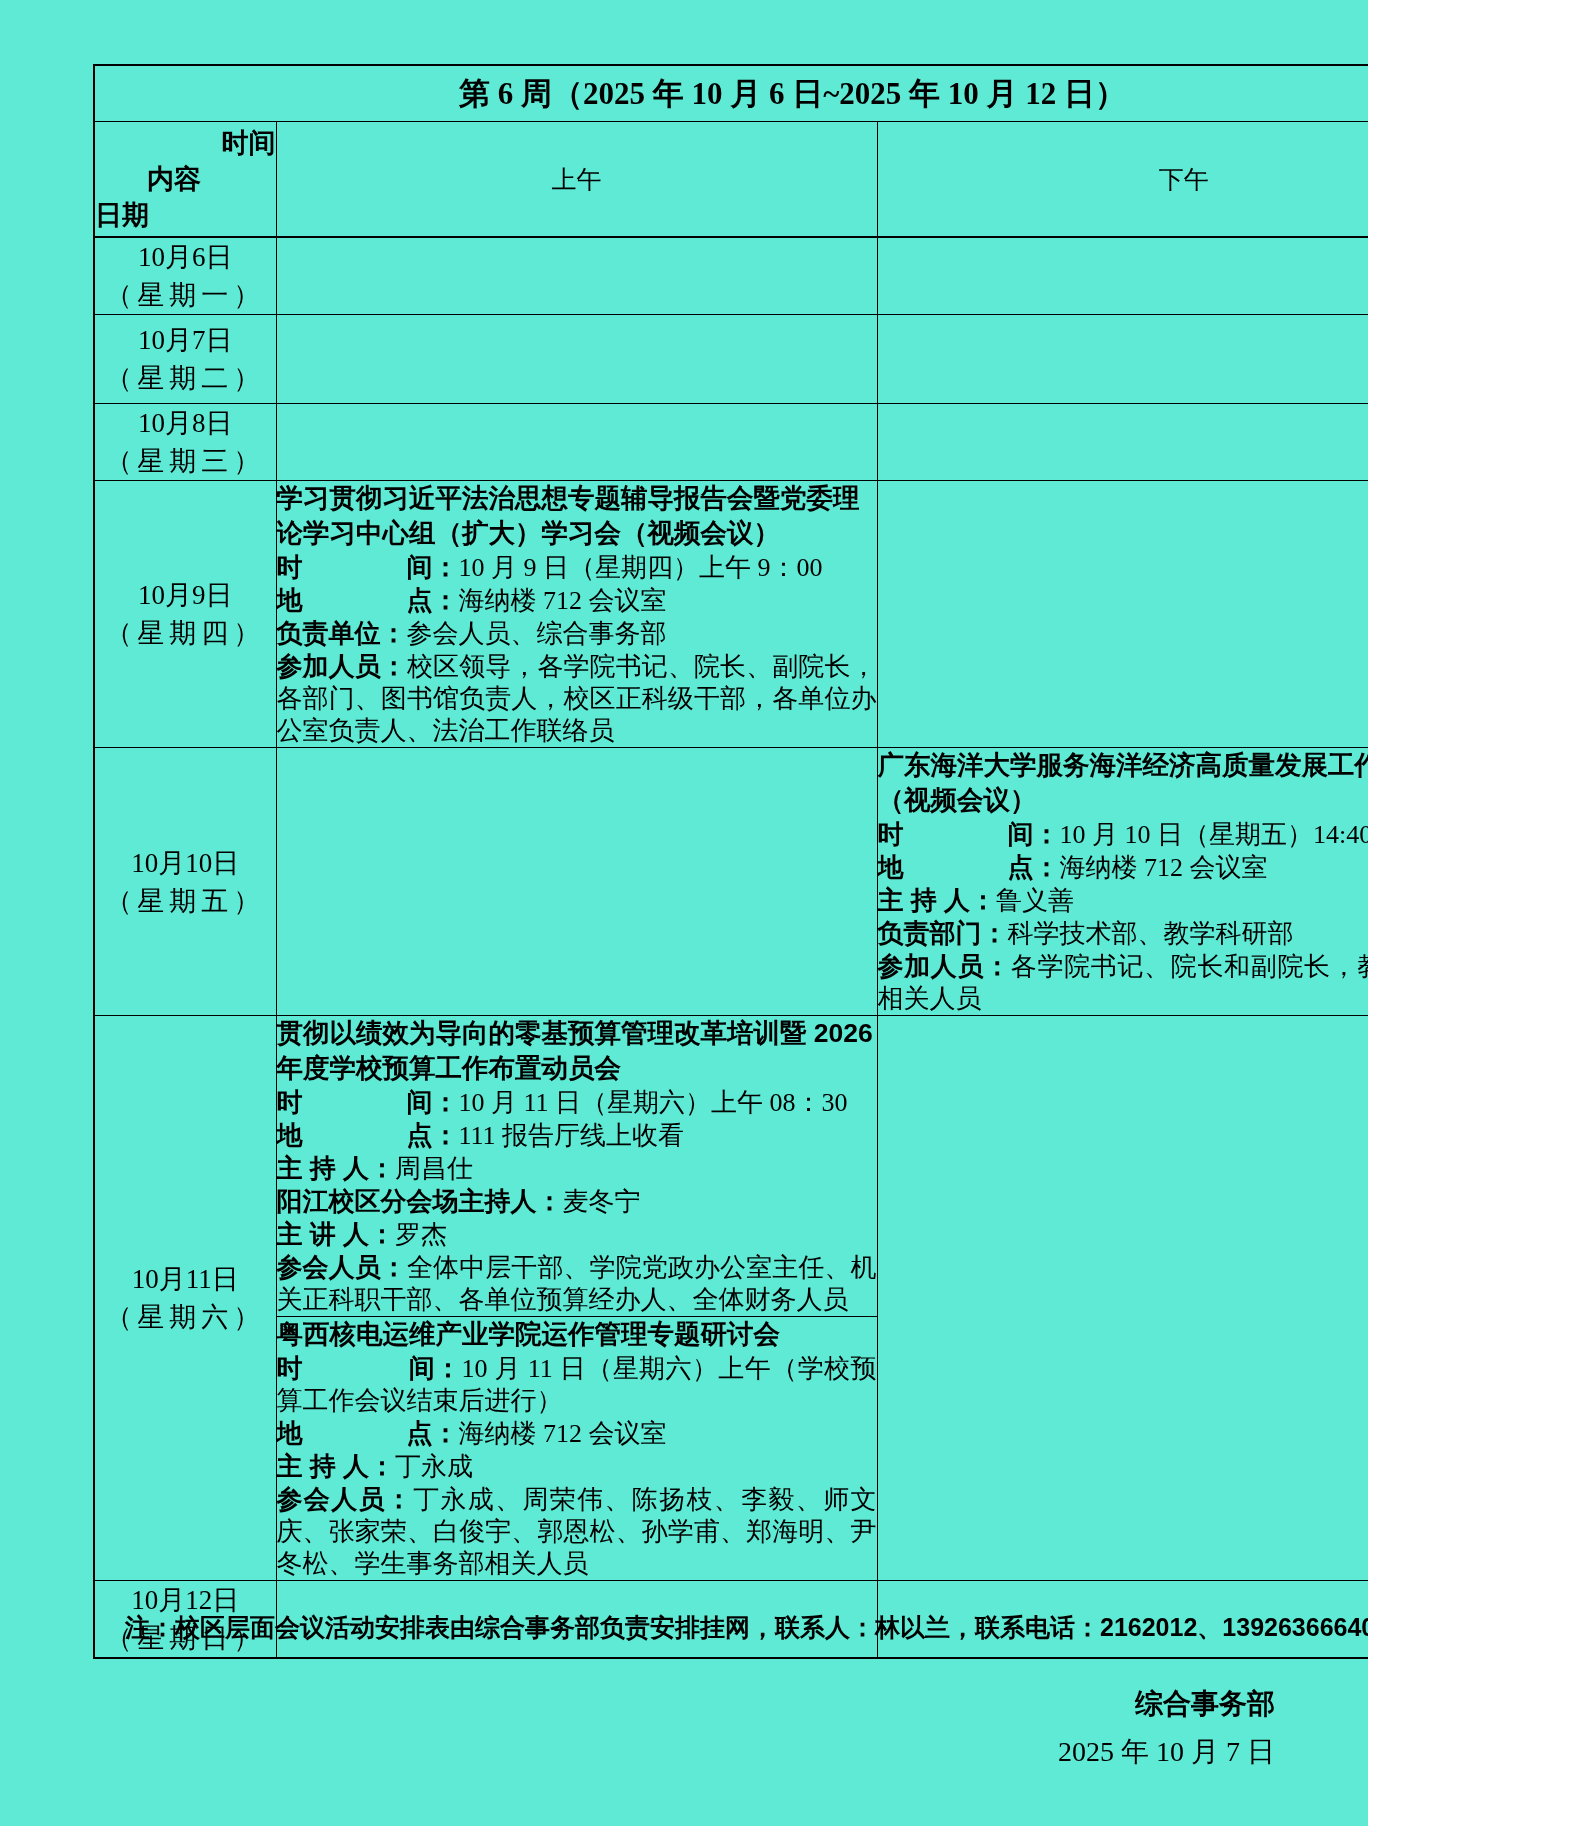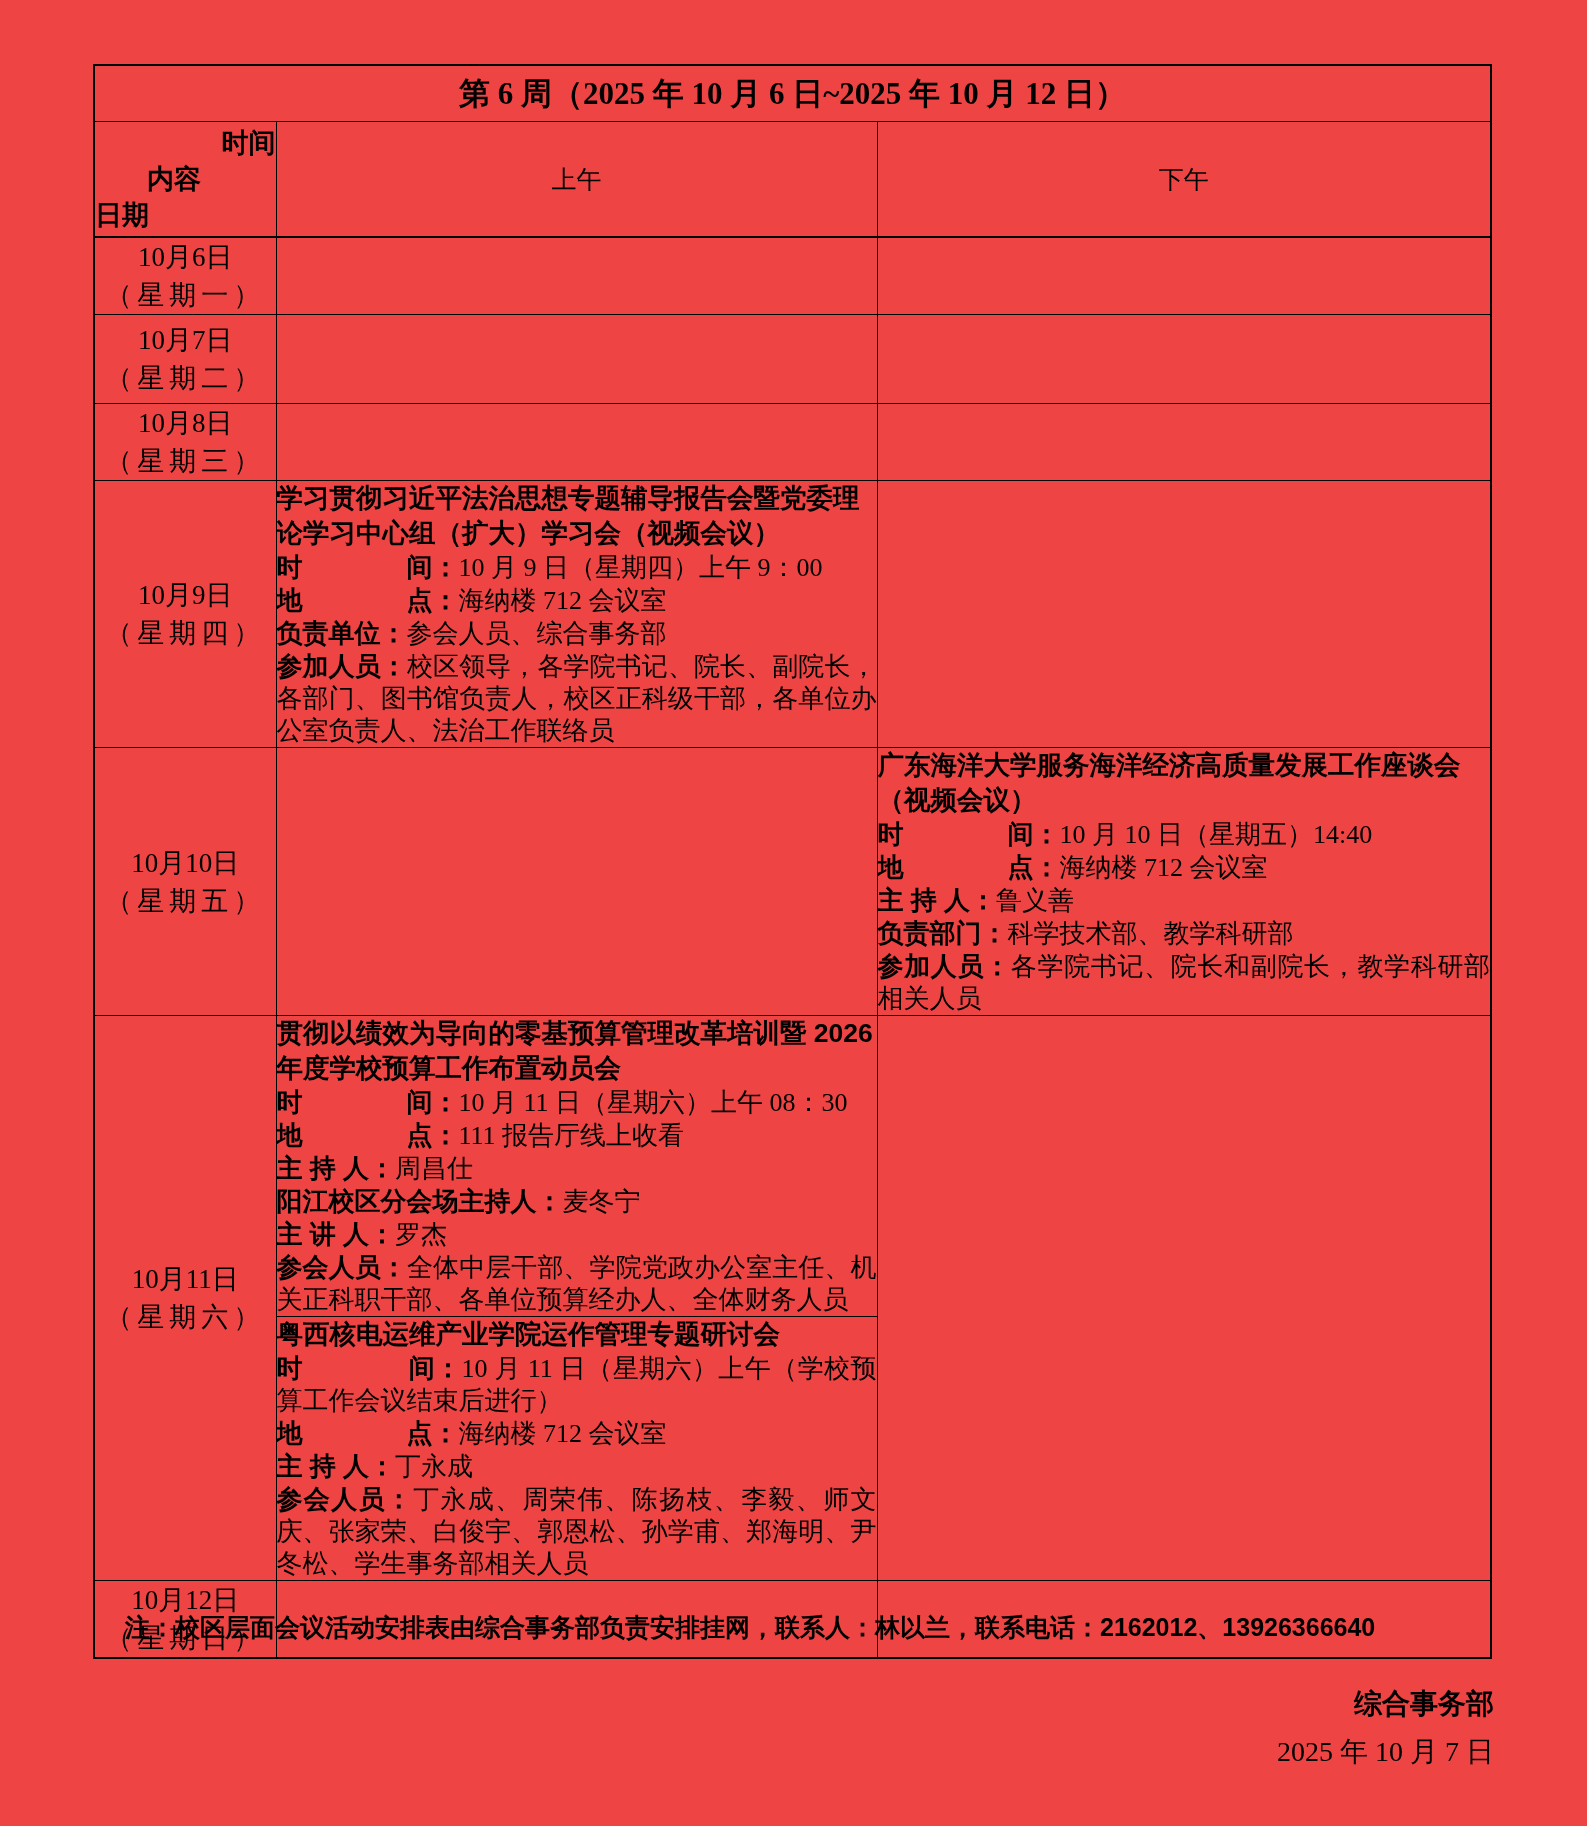--- a/index.html
+++ b/index.html
@@ -1,19 +1,19 @@
 <!DOCTYPE html>
 <html><head>
 <meta charset="utf-8">
 <style>
   html,body{margin:0;padding:0;background:#ffffff;}
   .page{
     position:relative;
-    width:1587px;height:1826px;
-    background:#ef4444;color:#000;
+    width:1368px;height:1826px;
+    background:#5eead4;color:#000;
     font-family:"Liberation Serif","DejaVu Serif",serif;
     overflow:hidden;
   }
   table.schedule{
     position:absolute;left:93px;top:64px;
     width:1397px;
     border-collapse:collapse;table-layout:fixed;
     border:2.5px solid #000;
   }
   table.schedule td{

